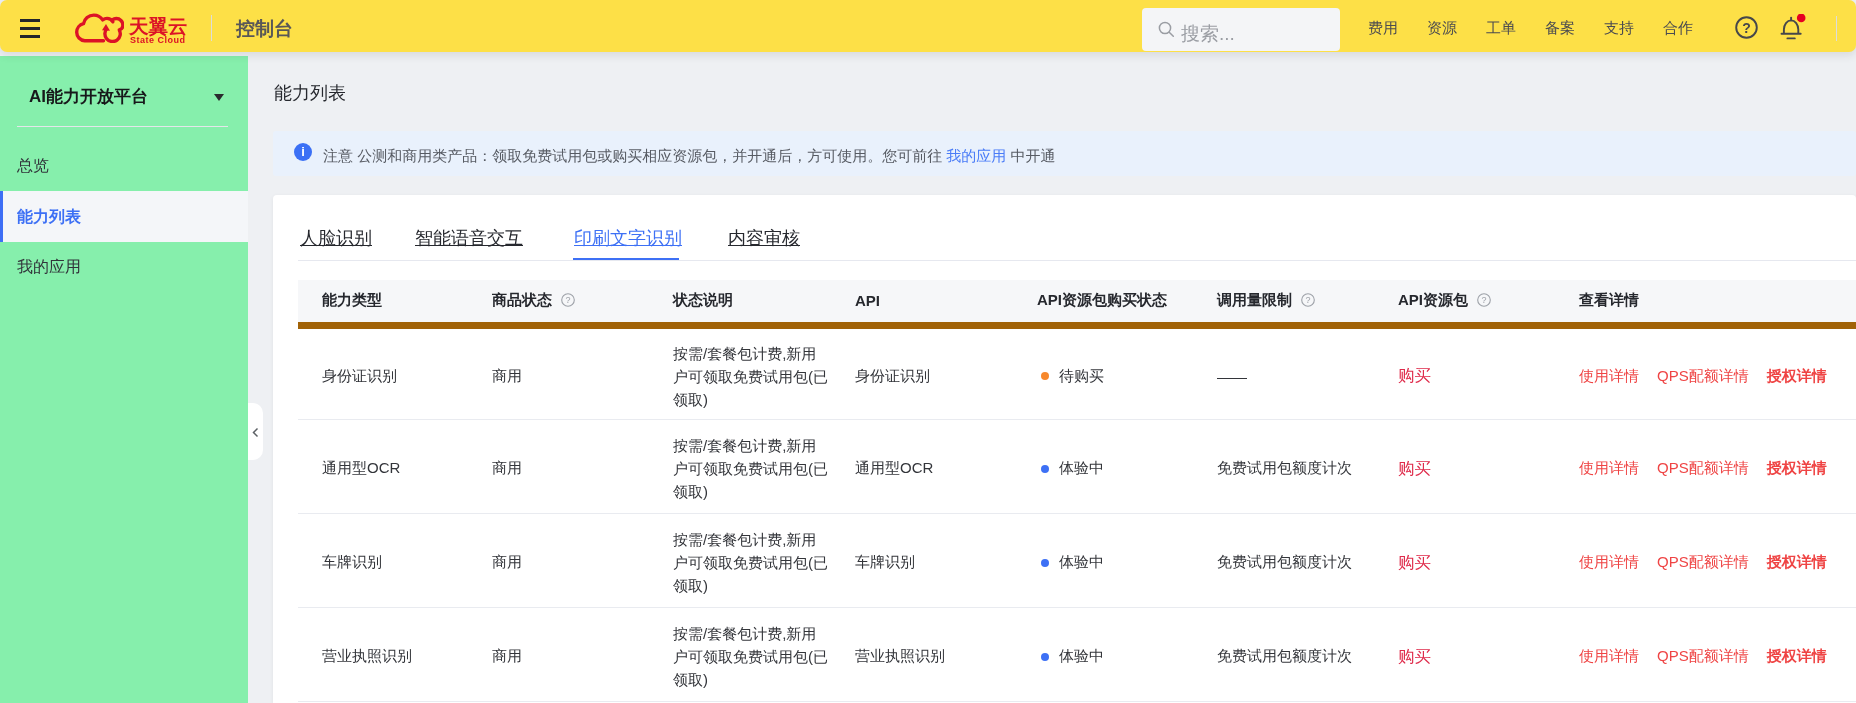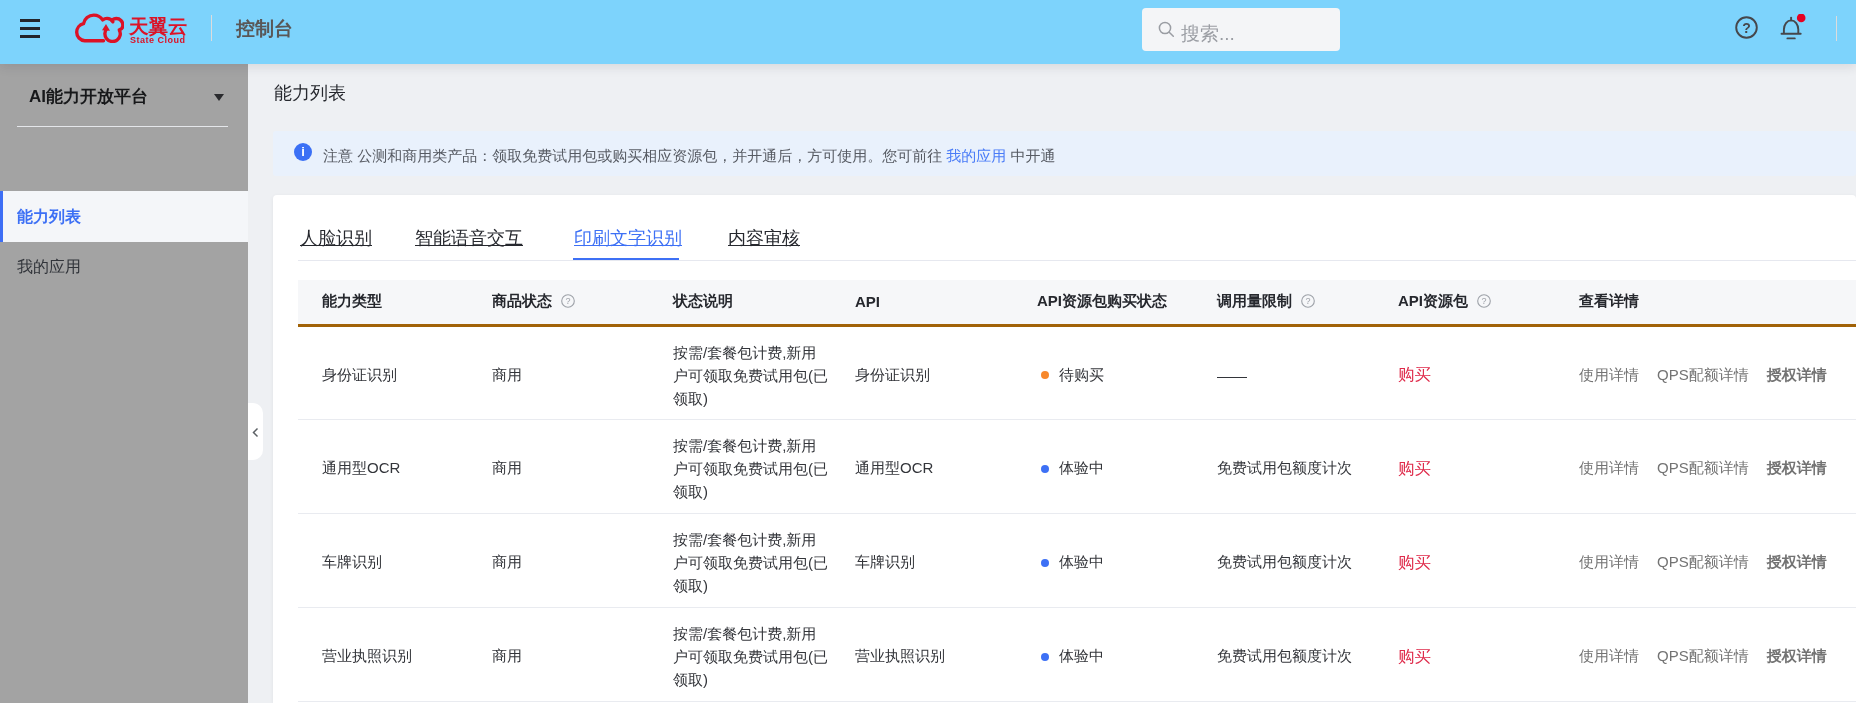--- a/index.html
+++ b/index.html
@@ -1,38 +1,38 @@
 <!DOCTYPE html>
 <html><head>
 <meta charset="utf-8">
 <style>
 * { margin:0; padding:0; box-sizing:border-box; }
 html,body { width:1856px; height:703px; overflow:hidden; }
 body { font-family:"Liberation Sans",sans-serif; position:relative; background:#eef0f3; }
 
 
-.header { position:absolute; left:0; top:0; width:1856px; height:64px; background:#7dd3fc; z-index:20; box-shadow:0 3px 10px rgba(40,45,60,.12); }
+.header { position:absolute; left:0; top:0; width:1856px; height:52px; background:#fde047; z-index:20; box-shadow:0 3px 10px rgba(40,45,60,.12);border-radius:7px; }
 .burger { position:absolute; left:20px; top:19px; width:20px; height:19px; }
 .burger i { display:block; position:absolute; left:0; width:20px; height:2.6px; background:#23242a; }
 .logo-svg { position:absolute; left:75px; top:13px; }
 .logo-cn { position:absolute; left:129px; top:12.5px; font-size:19.5px; font-weight:bold; color:#dc1226; letter-spacing:0; white-space:nowrap; }
 .logo-en { position:absolute; left:130px; top:34.5px; font-size:9px; font-weight:bold; color:#dc1226; letter-spacing:0.5px; white-space:nowrap; }
 .hdiv1 { position:absolute; left:211px; top:15px; width:1px; height:26px; background:#dcdcdc; }
 .console { position:absolute; left:236px; top:15.5px; font-size:19px; font-weight:bold; color:#595757; }
 .search { position:absolute; left:1142px; top:8px; width:198px; height:43px; background:#f4f5f7; border-radius:4px; }
 .search svg { position:absolute; left:16px; top:13px; }
 .search .ph { position:absolute; left:39px; top:13px; font-size:19px; color:#9a9da3; }
 .hnav { position:absolute; left:1368px; top:0; height:56px; display:flex; align-items:center; gap:29px; }
 .hnav span { font-size:15px; color:#4b4b50; white-space:nowrap; }
 .qicon { position:absolute; left:1735px; top:16px; }
 .bellwrap { position:absolute; left:1779px; top:14px; }
 .hdiv2 { position:absolute; left:1836px; top:16px; width:1px; height:25px; background:#dcdcdc; }
 
 
-.sidebar { position:absolute; left:0; top:56px; width:248px; height:647px; background:#a3a3a3; z-index:10; }
+.sidebar { position:absolute; left:0; top:56px; width:248px; height:647px; background:#86efac; z-index:10; }
 .sb-title { position:absolute; left:29px; top:29px; font-size:17px; font-weight:bold; color:#17181a; }
 .sb-caret { position:absolute; left:214px; top:38px; width:0; height:0; border-left:5.5px solid transparent; border-right:5.5px solid transparent; border-top:7px solid #2a2b2e; }
 .sb-div { position:absolute; left:17px; top:70px; width:211px; height:1px; background:#e4e6ea; }
 .sb-item { position:absolute; left:0; width:248px; height:50px; line-height:50px; padding-left:17px; font-size:16px; color:#31343a; }
 .sb-item.active { background:#f4f6f9; border-left:3px solid #3d6ef5; padding-left:14px; color:#3d70f5; font-weight:bold; height:51px; line-height:51px; }
 .collapser { position:absolute; left:248px; top:403px; width:15px; height:57px; background:#fff; border-radius:0 10px 10px 0; z-index:9; }
 .collapser svg { position:absolute; left:3px; top:24px; }
 
 
 .content { position:absolute; left:248px; top:56px; width:1608px; height:647px; background:#eef0f3; }
@@ -51,29 +51,29 @@
 .tab.t3 { left:301px; color:#3d70f5; }
 .tab.t4 { left:455px; }
 .tab-underline { position:absolute; left:300px; top:63px; width:106px; height:3px; background:#3d70f5; }
 .tab-border { position:absolute; left:25px; top:65px; width:1558px; height:1px; background:#e6e8ef; }
 
 
 .tbl { position:absolute; left:25px; top:85px; width:1558px; border-collapse:collapse; table-layout:fixed; }
 .tbl col.c1 { width:170px; } .tbl col.c2 { width:181px; } .tbl col.c3 { width:182px; }
 .tbl col.c4 { width:182px; } .tbl col.c5 { width:180px; } .tbl col.c6 { width:181px; }
 .tbl col.c7 { width:181px; }
-.tbl th { background:#f6f7f9; height:45px; font-size:15px; font-weight:bold; color:#26282e; text-align:left; padding:0 0 0 24px; border-bottom:3px solid #a16207; white-space:nowrap; }
+.tbl th { background:#f6f7f9; height:45px; font-size:15px; font-weight:bold; color:#26282e; text-align:left; padding:0 0 0 24px; border-bottom:7px solid #a16207; white-space:nowrap; }
 .tbl td { height:94px; font-size:15px; color:#33353a; text-align:left; vertical-align:middle; padding:5px 0 0 24px; border-bottom:1px solid #e9ebf0; }
 .qm { display:inline-block; vertical-align:-2px; margin-left:9px; }
 .desc { line-height:23px; }
 .dot { display:inline-block; width:8px; height:8px; border-radius:50%; margin:0 10px 1px 4px; vertical-align:middle; }
 .dot.o { background:#f7882c; }
 .dot.b { background:#3d70f5; }
 .tbl td.buy { color:#df2a4a; font-size:16.5px; }
-.lnk { color:#737373; margin-right:18px; white-space:nowrap; }
+.lnk { color:#ef4444; margin-right:18px; white-space:nowrap; }
 .lnk:last-child { margin-right:0;font-weight:bold; }
 </style>
 </head>
 <body>
 
 <div class="content">
   <div class="page-title">能力列表</div>
   <div class="alert">
     <div class="ic">i</div>
     <div class="tx">注意 公测和商用类产品：领取免费试用包或购买相应资源包，并开通后，方可使用。您可前往 <a>我的应用</a> 中开通</div>
@@ -158,20 +158,21 @@
       </tr>
     </tbody>
       </table>
   </div>
 </div>
 
 <div class="sidebar">
   <div class="sb-title">AI能力开放平台</div>
   <div class="sb-caret"></div>
   <div class="sb-div"></div>
+  <div class="sb-item" style="top:85px;">总览</div>
   <div class="sb-item active" style="top:135px;">能力列表</div>
   <div class="sb-item" style="top:186px;">我的应用</div>
 </div>
 <div class="collapser">
   <svg width="9" height="11" viewBox="0 0 9 11">
       <polyline points="6.5,1.5 2.5,5.5 6.5,9.5" fill="none" stroke="#5c6065" stroke-width="1.5"></polyline>
     </svg>
 </div>
 
 <div class="header">
@@ -192,20 +193,28 @@
   <div class="logo-en">State Cloud</div>
   <div class="hdiv1"></div>
   <div class="console">控制台</div>
   <div class="search">
     <svg width="17" height="17" viewBox="0 0 17 17">
         <circle cx="7" cy="7" r="5.6" fill="none" stroke="#9a9da3" stroke-width="1.5"></circle>
         <line x1="11.2" y1="11.2" x2="15.3" y2="15.3" stroke="#9a9da3" stroke-width="1.5" stroke-linecap="round"></line>
       </svg>
     <span class="ph">搜索...</span>
   </div>
+  <div class="hnav">
+      <span>费用</span>
+      <span>资源</span>
+      <span>工单</span>
+      <span>备案</span>
+      <span>支持</span>
+      <span>合作</span>
+    </div>
   <svg class="qicon" width="23" height="23" viewBox="0 0 23 23">
     <circle cx="11.5" cy="11.5" r="10.3" fill="none" stroke="#46474b" stroke-width="1.9"></circle>
     <text x="11.5" y="16.6" text-anchor="middle" font-size="14" font-weight="bold" fill="#46474b" font-family="Liberation Sans">?</text>
   </svg>
   <svg class="bellwrap" width="30" height="28" viewBox="0 0 30 28">
     <path d="M4.9,19.8 L4.9,15.6 C4.9,10.4 8.1,6.4 12.1,6.4 C16.1,6.4 19.3,10.4 19.3,15.6 L19.3,19.8" fill="none" stroke="#46474b" stroke-width="1.9"></path>
     <line x1="2.5" y1="19.8" x2="21.7" y2="19.8" stroke="#46474b" stroke-width="1.9" stroke-linecap="round"></line>
     <line x1="12.1" y1="6.4" x2="12.1" y2="3.6" stroke="#46474b" stroke-width="1.9" stroke-linecap="round"></line>
     <line x1="8.4" y1="24.4" x2="15.8" y2="24.4" stroke="#46474b" stroke-width="1.9" stroke-linecap="round"></line>
     <circle cx="22.2" cy="3.9" r="4.3" fill="#e60021"></circle>

